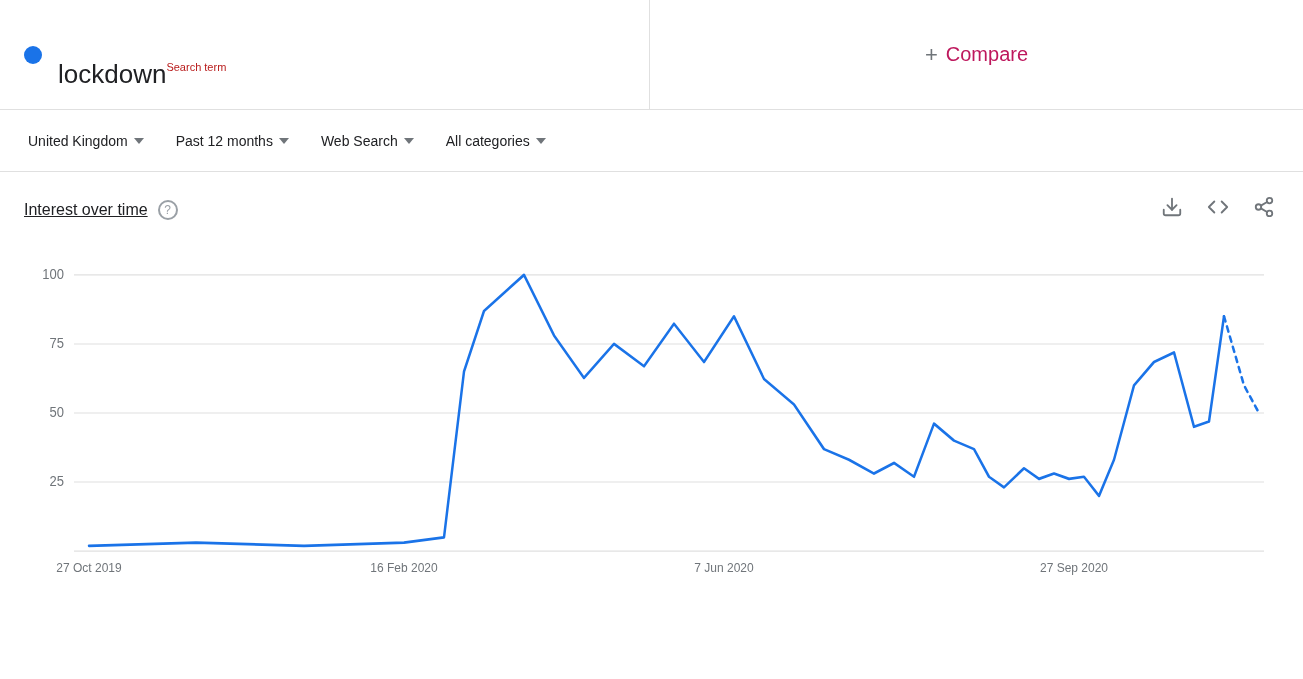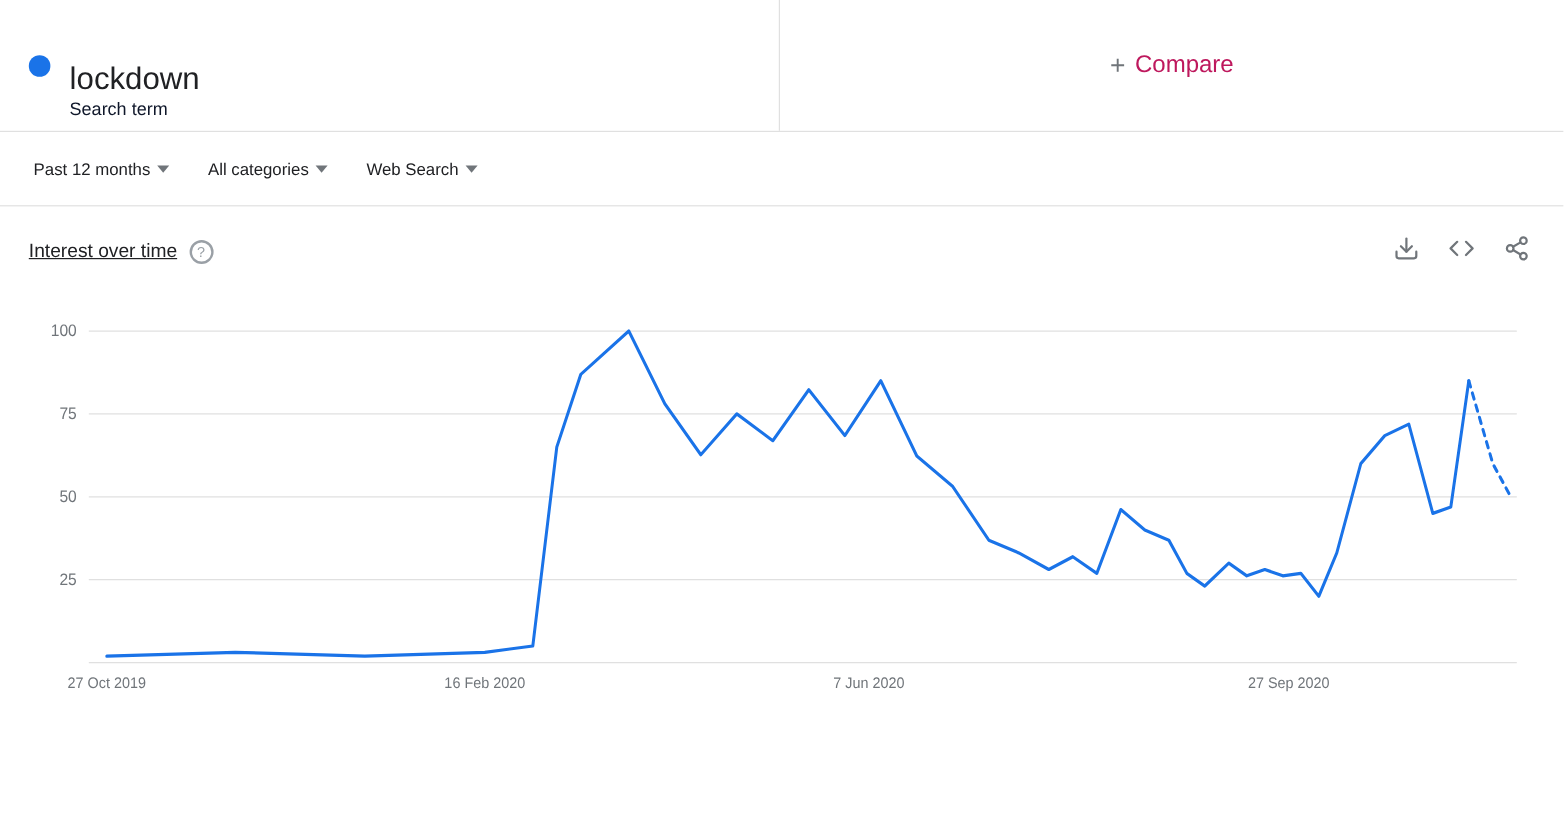--- a/index.html
+++ b/index.html
@@ -22,31 +22,31 @@
     }
     .blue-dot {
       width: 18px;
       height: 18px;
       border-radius: 50%;
       background: #1a73e8;
       flex-shrink: 0;
     }
     .search-term-text {
       display: flex;
-      flex-direction: column;
+      flex-direction: row;
       margin-top: 40px;
     }
     .search-term-name {
       font-size: 26px;
       font-weight: 400;
       color: #202124;
     }
     .search-term-label {
-      font-size: 15px;
-      color: #0f172a;
+      font-size: 11px;
+      color: #b91c1c;
       margin-top: 2px;
     }
     .compare-box {
       display: flex;
       align-items: center;
       justify-content: center;
       flex: 1;
       gap: 8px;
       color: #70757a;
       cursor: pointer;
@@ -160,29 +160,33 @@
     </div>
   </div>
   <div class="compare-box">
     <span class="compare-plus">+</span>
     <span class="compare-text">Compare</span>
   </div>
 </div>
 
 <div class="filter-bar">
   <button class="filter-btn">
+    <span>United Kingdom</span>
+    <span class="chevron-down"></span>
+  </button>
+  <button class="filter-btn">
     <span>Past 12 months</span>
     <span class="chevron-down"></span>
   </button>
   <button class="filter-btn">
-    <span>All categories</span>
+    <span>Web Search</span>
     <span class="chevron-down"></span>
   </button>
   <button class="filter-btn">
-    <span>Web Search</span>
+    <span>All categories</span>
     <span class="chevron-down"></span>
   </button>
 </div>
 
 <div class="chart-section">
   <div class="chart-header">
     <div class="chart-title-group">
       <span class="chart-title">Interest over time</span>
       <div class="help-icon">
         <span>?</span>

